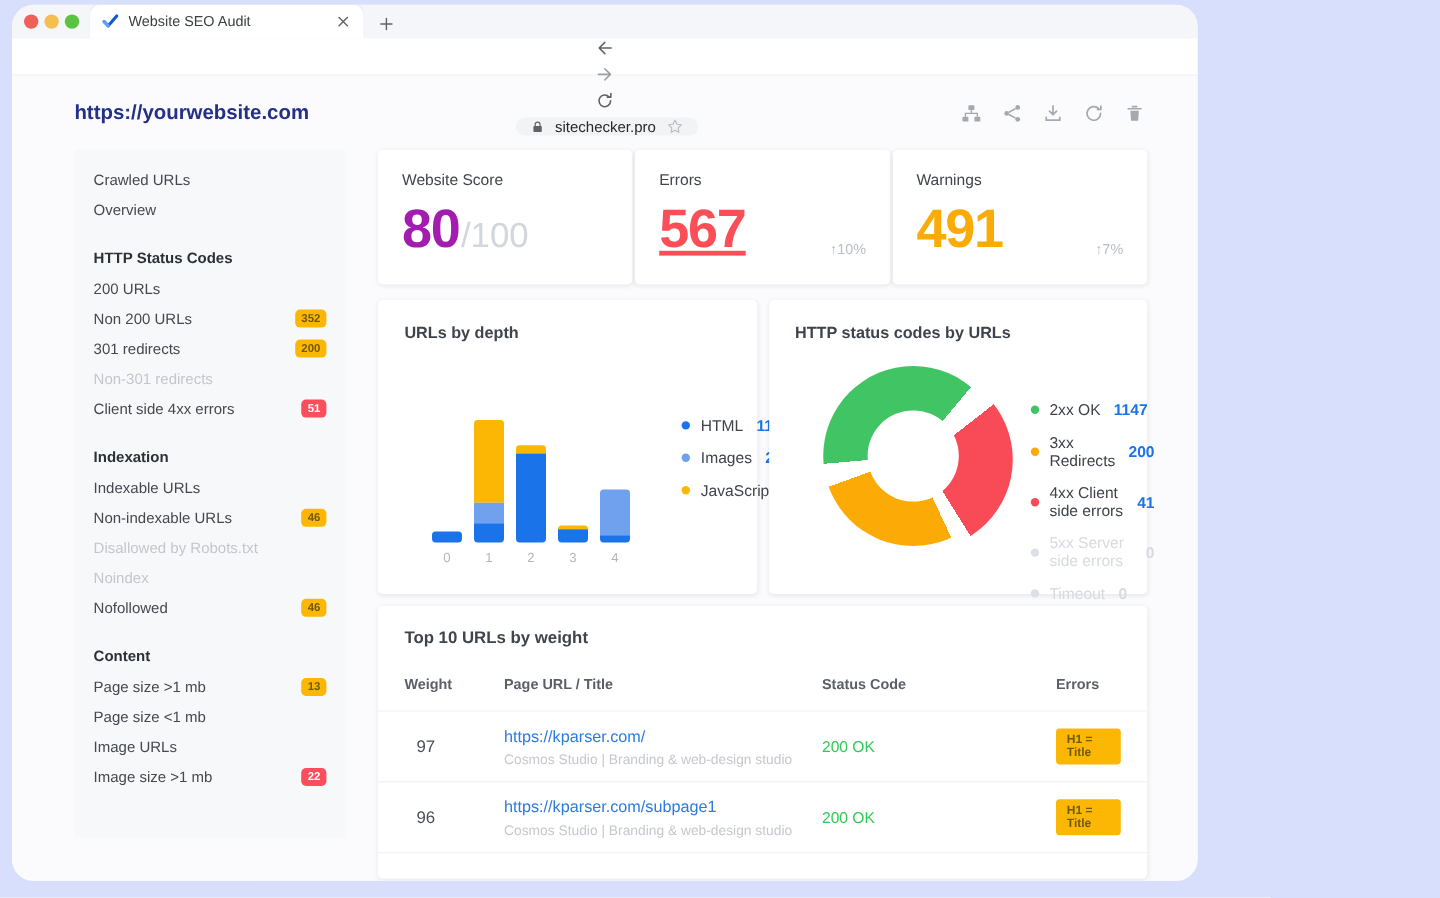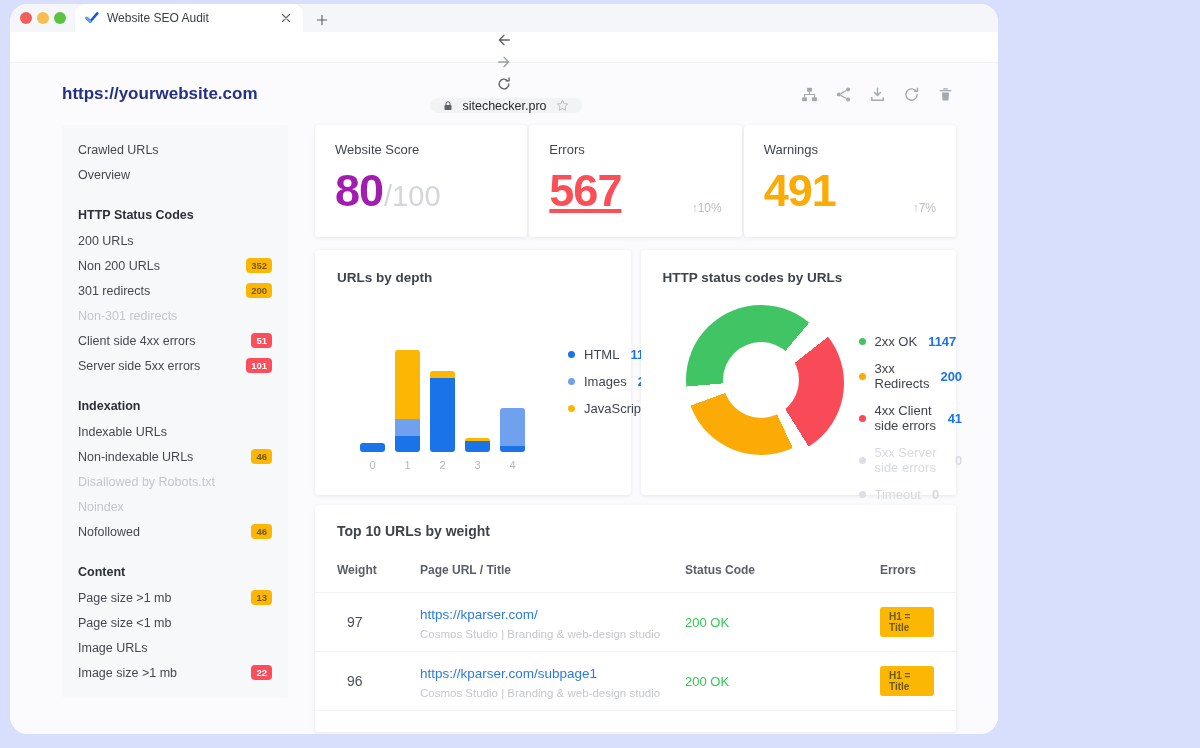--- a/index.html
+++ b/index.html
@@ -206,24 +206,20 @@
             <span>301 redirects</span>
             <span class="badge yellow">200</span>
           </div>
           <div class="side-item disabled">
             <span>Non-301 redirects</span>
           </div>
           <div class="side-item">
             <span>Client side 4xx errors</span>
             <span class="badge red">51</span>
           </div>
-          <div class="side-item">
-            <span>Server side 5xx errors</span>
-            <span class="badge red">101</span>
-          </div>
           <div class="side-header">Indexation</div>
           <div class="side-item">
             <span>Indexable URLs</span>
           </div>
           <div class="side-item">
             <span>Non-indexable URLs</span>
             <span class="badge yellow">46</span>
           </div>
           <div class="side-item disabled">
             <span>Disallowed by Robots.txt</span>

